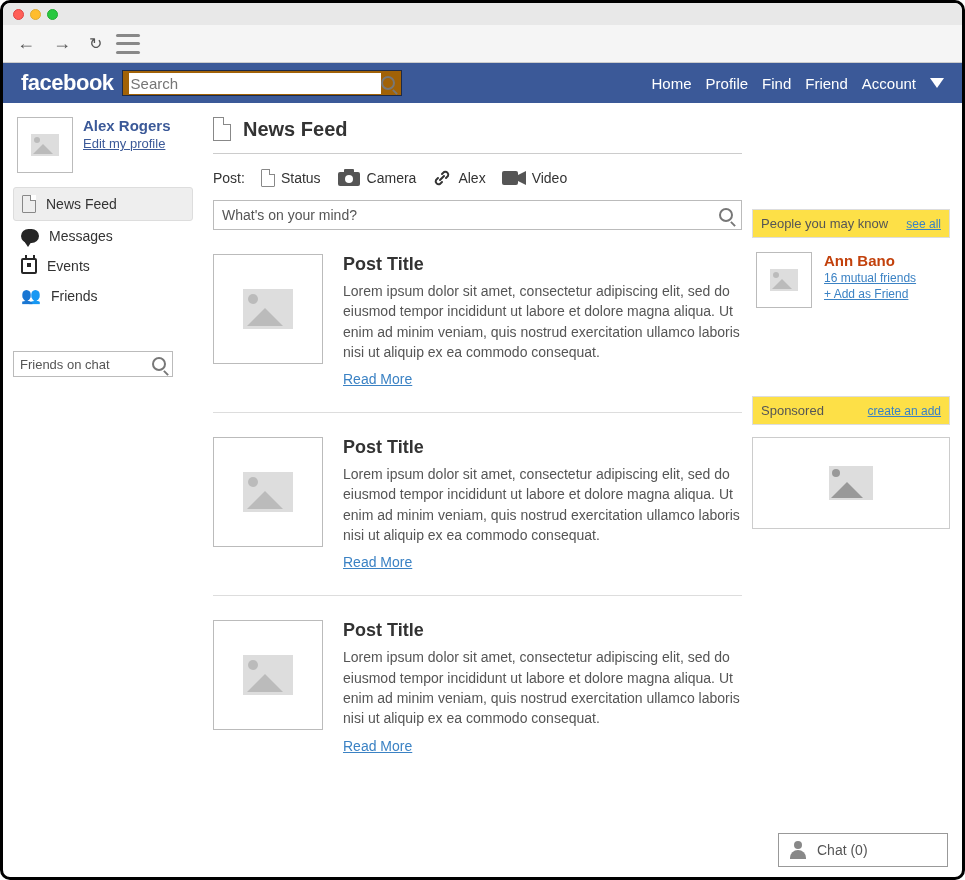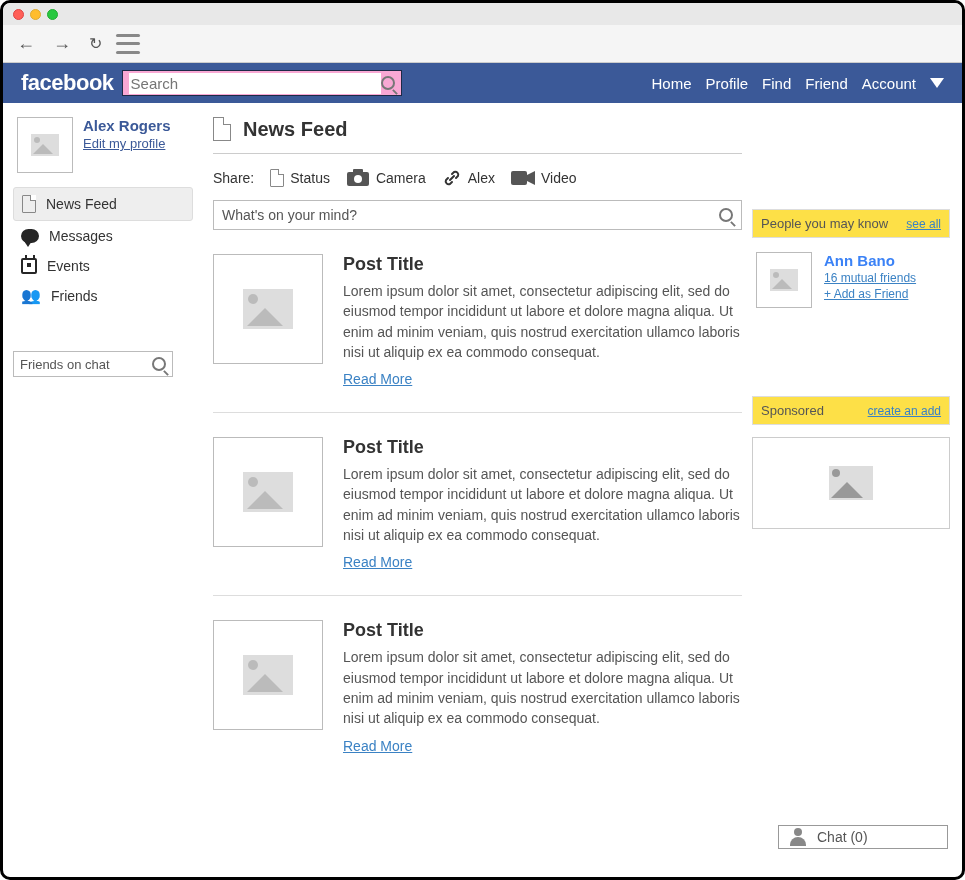--- a/index.html
+++ b/index.html
@@ -11,21 +11,21 @@
 .dot.yellow { background: #ffbd2e; border: 1px solid #da3; }
 .dot.green { background: #28c840; border: 1px solid #2a3; }
 .toolbar { height: 38px; background: #f5f5f5; display: flex; align-items: center; padding: 0 10px; gap: 10px; border-bottom: 1px solid #ccc; }
 .nav-arrow { font-size: 18px; color: #555; cursor: pointer; padding: 0 4px; font-weight: bold; }
 .reload { font-size: 16px; color: #555; cursor: pointer; padding: 0 4px; }
 .urlbar { flex: 1; height: 26px; border: 1px solid #bbb; border-radius: 4px; background: #fff; padding: 0 8px; font-size: 14px; display: flex; align-items: center; color: #333; }
 .hamburger { width: 24px; height: 20px; display: flex; flex-direction: column; justify-content: space-between; cursor: pointer; }
 .hamburger div { height: 3px; background: #888; border-radius: 2px; }
 .topbar { height: 40px; background: #3b5998; display: flex; align-items: center; padding: 0 18px; gap: 8px; }
 .logo { color: #fff; font-weight: bold; font-size: 22px; letter-spacing: -0.5px; }
-.search-wrap { width: 280px; height: 26px; border: 1.5px solid #1d2a47; background: #f9a8d4; display: flex; align-items: center; padding: 0 6px; position: relative; }
+.search-wrap { width: 280px; height: 26px; border: 1.5px solid #1d2a47; background: #a16207; display: flex; align-items: center; padding: 0 6px; position: relative; }
 .search-wrap input { border: none; outline: none; flex: 1; font-size: 15px; padding: 2px; color: #555; }
 .topnav { margin-left: auto; display: flex; gap: 14px; align-items: center; }
 .topnav a { color: #fff; text-decoration: none; font-size: 15px; }
 .tri-down { width: 0; height: 0; border-left: 7px solid transparent; border-right: 7px solid transparent; border-top: 10px solid #fff; cursor: pointer; }
 .content { display: flex; height: calc(100% - 103px); }
 .leftcol { width: 200px; padding: 14px 10px; }
 .profile-block { display: flex; gap: 10px; margin-bottom: 14px; padding: 0 4px; }
 .thumb { width: 56px; height: 56px; border: 1px solid #bbb; display: flex; align-items: center; justify-content: center; background: #fff; }
 .img-ph { width: 28px; height: 22px; background: #ddd; position: relative; }
 .img-ph::before { content: ""; position: absolute; left: 3px; top: 3px; width: 6px; height: 6px; border-radius: 50%; background: #bbb; }
@@ -61,28 +61,28 @@
 .post-thumb .img-ph::after { border-left: 18px solid transparent; border-right: 18px solid transparent; border-bottom: 18px solid #bbb; left: 4px; bottom: 3px; }
 .post-body { flex: 1; }
 .post-title { font-size: 18px; font-weight: bold; color: #333; margin-bottom: 6px; }
 .post-text { font-size: 14px; color: #555; line-height: 1.45; margin-bottom: 8px; }
 .read-more { color: #3b82c4; text-decoration: underline; font-size: 14px; }
 .rightcol { width: 210px; padding: 14px 12px 0 0; }
 .panel-head { background: #fde047; border: 1px solid #ddd; padding: 6px 8px; display: flex; align-items: center; font-size: 13px; color: #555; margin-top: 92px; }
 .panel-head .link { margin-left: auto; color: #3b82c4; text-decoration: underline; font-size: 12px; }
 .suggest { display: flex; gap: 12px; padding: 14px 4px; }
 .s-thumb { width: 56px; height: 56px; border: 1px solid #bbb; display: flex; align-items: center; justify-content: center; }
-.s-name { color: #3b82f6; font-weight: bold; font-size: 15px; }
+.s-name { color: #c2410c; font-weight: bold; font-size: 15px; }
 .s-sub { color: #3b82c4; font-size: 12px; text-decoration: underline; display: block; margin-top: 2px; }
 .panel-head.sponsored { margin-top: 74px; }
 .ad-box { border: 1px solid #ccc; height: 92px; margin-top: 12px; display: flex; align-items: center; justify-content: center; }
 .ad-box .img-ph { width: 44px; height: 34px; }
 .ad-box .img-ph::after { border-left: 16px solid transparent; border-right: 16px solid transparent; border-bottom: 16px solid #999; }
 .ad-box .img-ph::before { width: 8px; height: 8px; background: #999; }
-.chat-bar { position: absolute; right: 14px; bottom: 28px; width: 170px; height: 24px; border: 1.5px solid #999; background: #fff; display: flex; align-items: center; gap: 10px; padding: 0 10px; font-size: 14px; color: #555; cursor: pointer; }
+.chat-bar { position: absolute; right: 14px; bottom: 10px; width: 170px; height: 34px; border: 1.5px solid #999; background: #fff; display: flex; align-items: center; gap: 10px; padding: 0 10px; font-size: 14px; color: #555; cursor: pointer; }
 .person-icon { width: 18px; height: 18px; position: relative; }
 .person-icon::before { content: ""; position: absolute; left: 5px; top: 0; width: 8px; height: 8px; border-radius: 50%; background: #888; }
 .person-icon::after { content: ""; position: absolute; left: 1px; top: 9px; width: 16px; height: 9px; border-radius: 8px 8px 0 0; background: #888; }
 .feed-doc-lg { width: 18px; height: 24px; border: 1.5px solid #888; position: relative; }
 .feed-doc-lg::after { content: ""; position: absolute; right: -1px; top: -1px; width: 7px; height: 7px; background: #fff; border-left: 1.5px solid #888; border-bottom: 1.5px solid #888; }
 .mag { width: 14px; height: 14px; border: 2px solid #777; border-radius: 50%; position: relative; }
 .mag::after { content: ""; position: absolute; right: -5px; bottom: -5px; width: 6px; height: 2px; background: #777; transform: rotate(45deg); }
 </style>
 </head>
 <body>
@@ -156,21 +156,21 @@
         <div class="mag"></div>
       </div>
     </div>
 
     <div class="centercol">
       <div class="feed-header">
         <span class="feed-doc-lg"></span>
         <span class="feed-title">News Feed</span>
       </div>
       <div class="share-row">
-        <span>Share:</span>
+        <span>Post:</span>
         <div class="share-item">
             <span class="icon-doc"></span>
             <span>Status</span>
           </div>
         <div class="share-item">
           <span class="cam-icon">
               <svg width="24" height="18" viewBox="0 0 24 18">
                 <rect x="1" y="3" width="22" height="14" rx="2" fill="#555"></rect>
                 <rect x="7" y="0" width="10" height="5" rx="1" fill="#555"></rect>
                 <circle cx="12" cy="10" r="4" fill="#fff"></circle>

